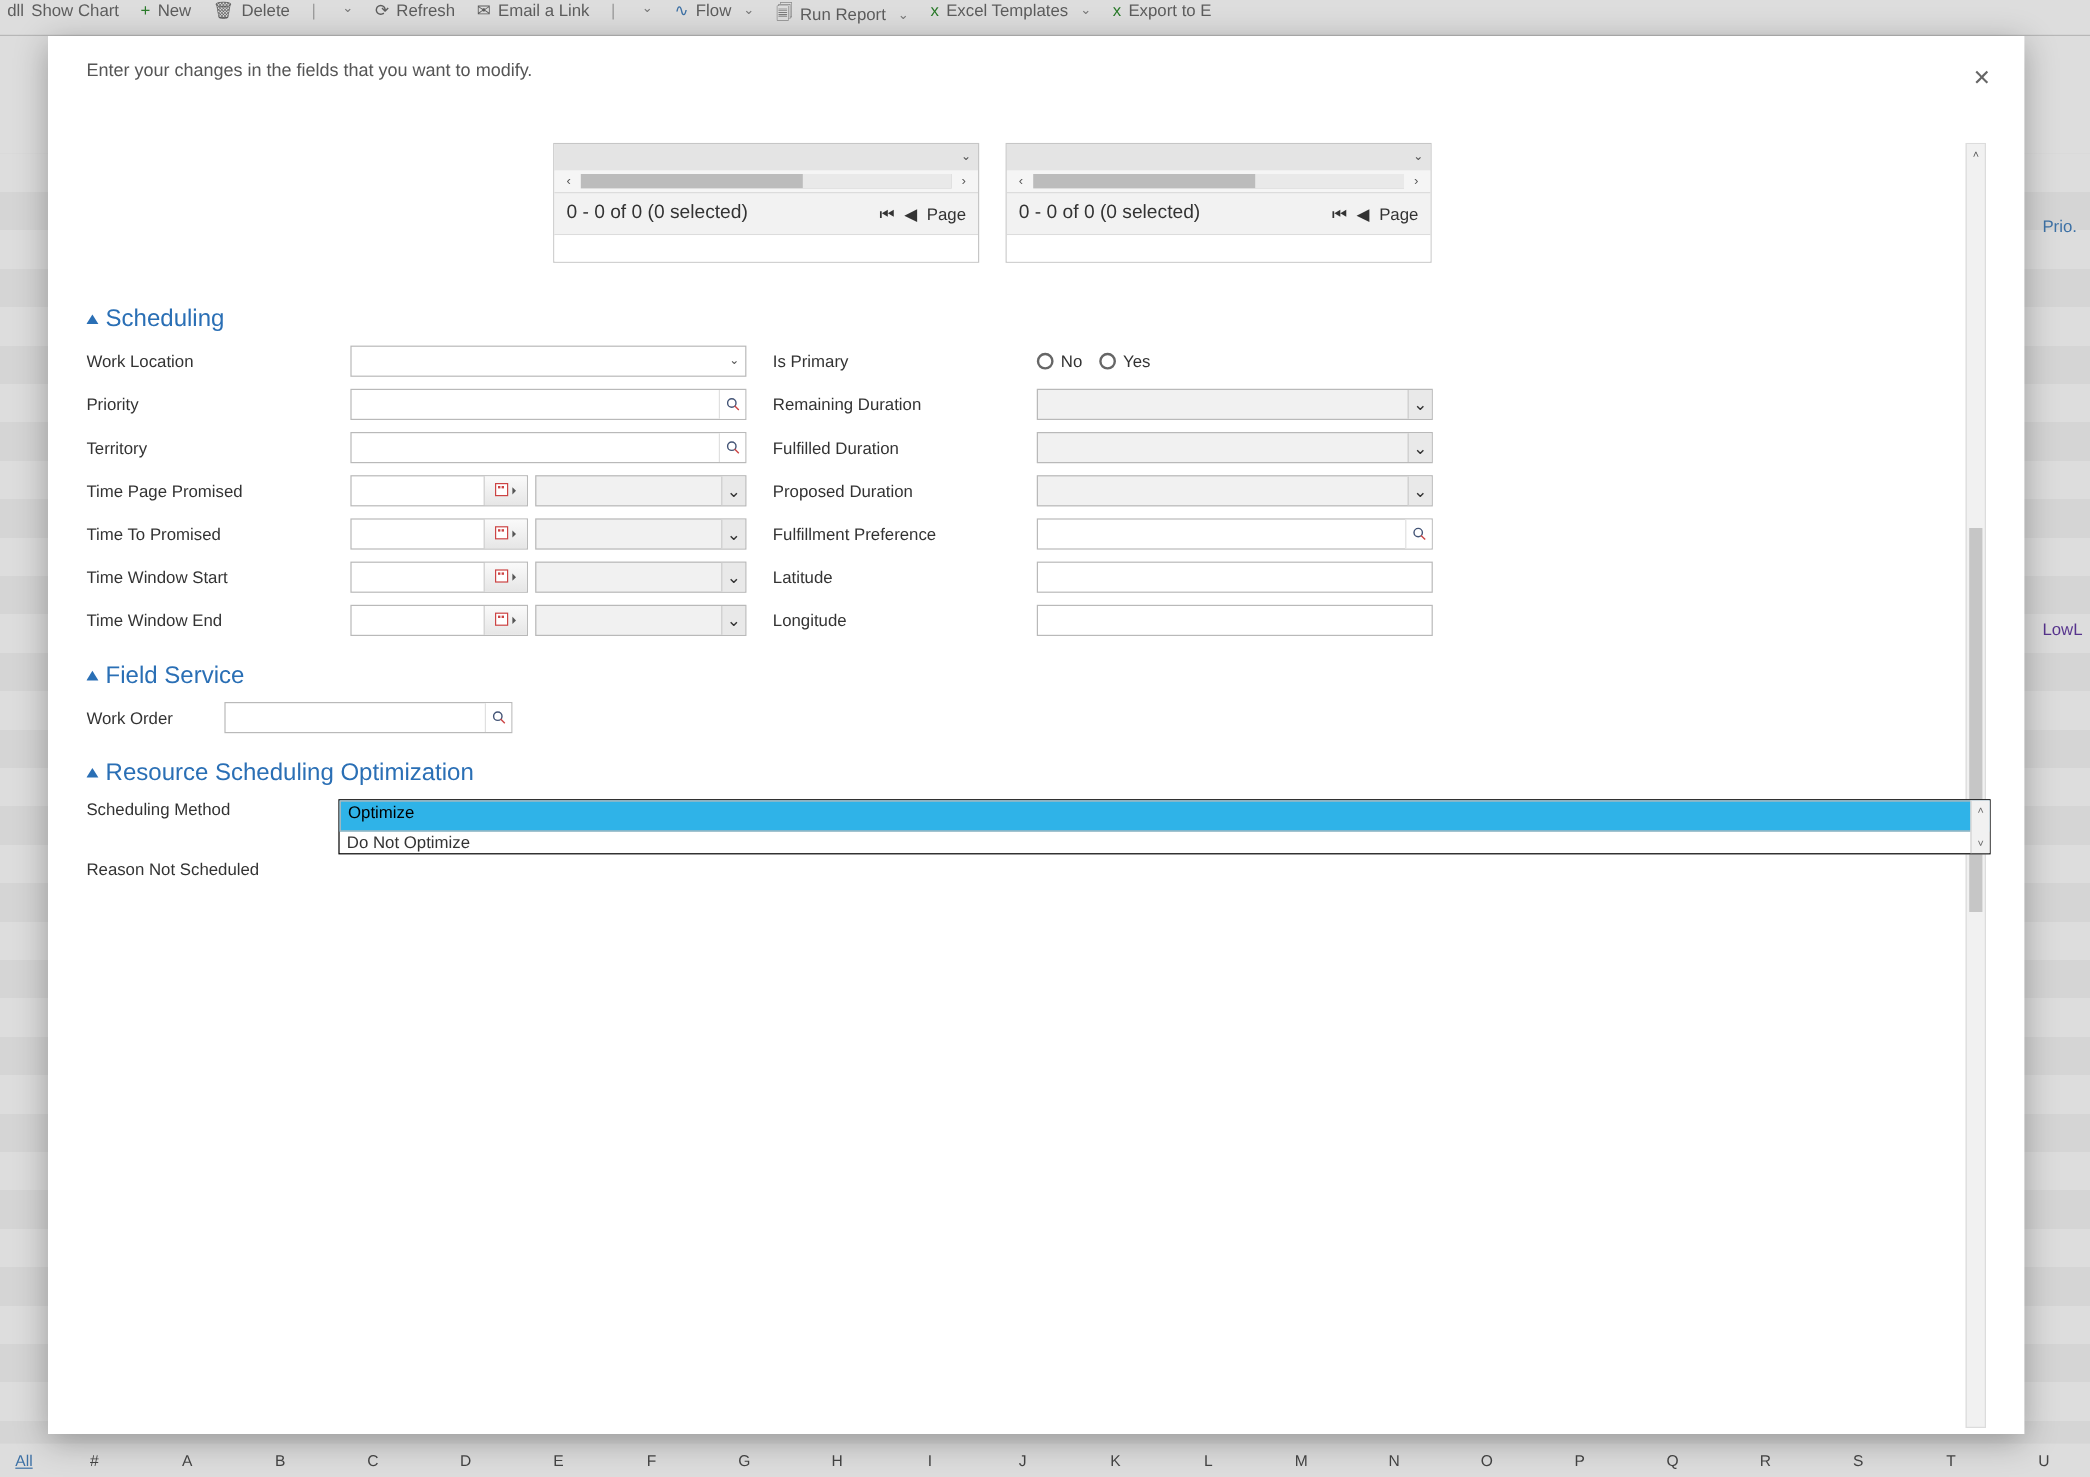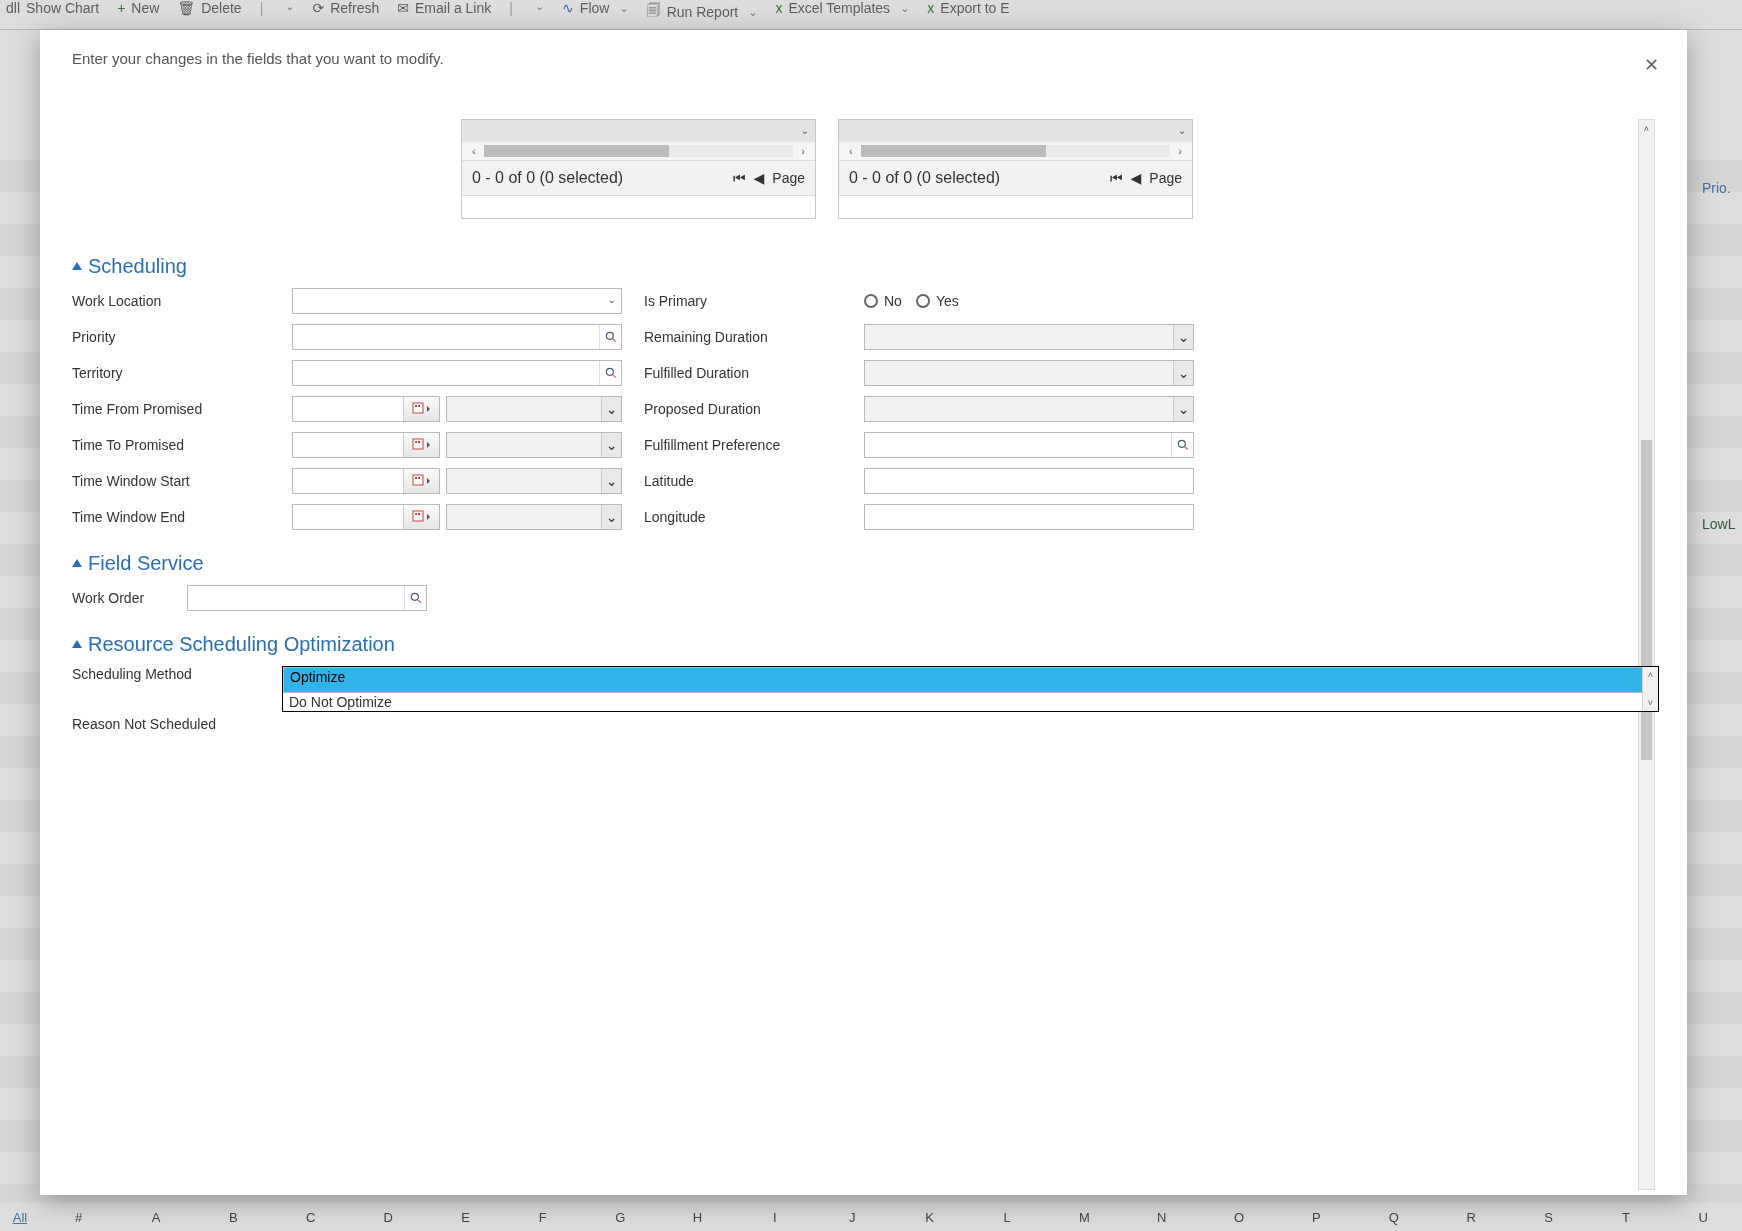--- a/index.html
+++ b/index.html
@@ -35,21 +35,21 @@
 
 .bg-columns-right {
   position: absolute;
   top: 0; right: 0; bottom: 0; width: 40px;
   display: flex; flex-direction: column; align-items: flex-start;
   padding-top: 180px;
   font-size: 14px; color: #2a6fb5;
   overflow: hidden;
 }
 .bg-columns-right .hdr { color: #2a6fb5; margin-bottom: 320px; }
-.bg-columns-right .cell { color: #14532d; }
+.bg-columns-right .cell { color: #4c1d95; }
 
 .bg-overlay {
   position: absolute; inset: 0;
   background: rgba(120,120,120,0.25);
   pointer-events: none;
 }
 
 .bg-alpha-bar {
   position: absolute;
   bottom: 0; left: 0; right: 0;
@@ -574,21 +574,21 @@
         </div>
           </div>
         <div class="spacer"></div>
         <div class="lbl">Fulfilled Duration</div>
         <div class="ctl">
             <div class="dt-wrap">
               <div class="time" style="flex:1"><input class="rofield" style=""><span class="dd">⌄</span></div>
             </div>
           </div>
 
-        <div class="lbl">Time From Promised</div>
+        <div class="lbl">Time Page Promised</div>
         <div class="ctl">
             <div class="dt-wrap">
           <div class="date"><input class="txt" style=""><span class="cal">
                   <svg class="cal-ic" width="20" height="14" viewBox="0 0 20 14">
                     <rect class="box" x="1" y="1" width="10" height="10"></rect>
                     <rect class="dot" x="3" y="3" width="2" height="2"></rect>
                     <rect class="dot" x="6" y="3" width="2" height="2"></rect>
                     <path class="arr" d="M15 4 l3 3 l-3 3 z"></path>
                   </svg>
                 </span></div>

